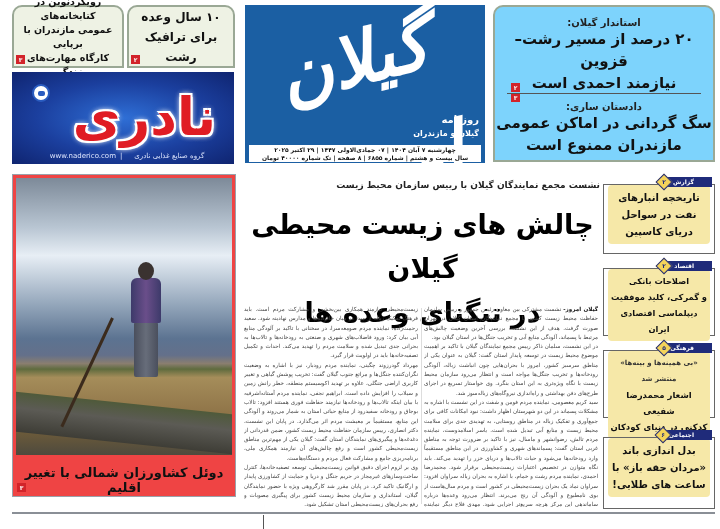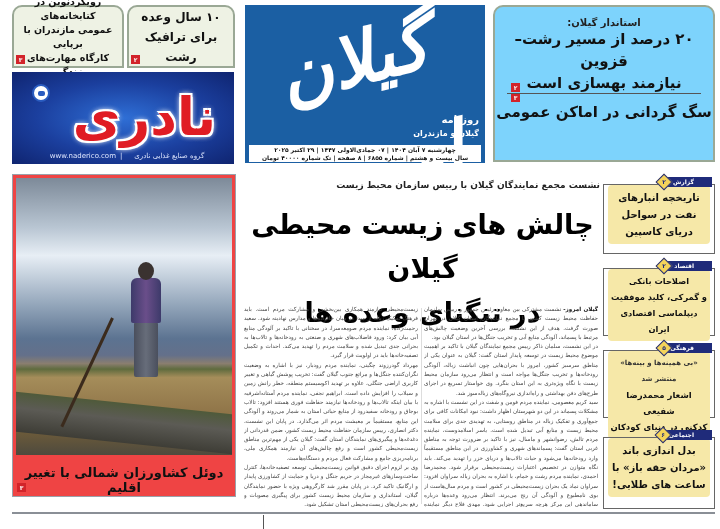--- a/index.html
+++ b/index.html
@@ -186,27 +186,29 @@
   <div class="mast-info">
     <div>چهارشنبه ۷ آبان ۱۴۰۴ | ۰۷ جمادی‌الاولی ۱۴۴۷ | ۲۹ اکتبر ۲۰۲۵</div>
     <div>سال بیست و هشتم | شماره ۶۸۵۵ | ۸ صفحه | تک شماره ۴۰۰۰۰ تومان</div>
   </div>
 </div>
 
 <div class="top-right">
   <div style="position:absolute; left:0; right:0; top:10px;">
     <div class="tr-kicker">استاندار گیلان:</div>
     <div class="tr-head">۲۰ درصد از مسیر رشت–قزوین</div>
-    <div class="tr-head">نیازمند بهسازی است</div>
+    <div class="tr-head">نیازمند احمدی است</div>
   </div>
   <span class="pg-badge" style="left:16px; top:76px;">۲</span>
   <span class="pg-badge" style="left:16px; top:86px;">۳</span>
   <div class="tr-divider"></div>
   <div style="position:absolute; left:0; right:0; top:94px;">
+    <div class="tr-kicker">دادستان ساری:</div>
     <div class="tr-head">سگ گردانی در اماکن عمومی</div>
+    <div class="tr-head">مازندران ممنوع است</div>
   </div>
 </div>
 
 <div class="main-kicker">نشست مجمع نمایندگان گیلان با رییس سازمان محیط زیست</div>
 <div class="main-headline">
   <div>چالش های زیست محیطی گیلان</div>
   <div>در تنگنای وعده ها</div>
 </div>
 
 <div class="body-col" style="left:424px; height:202px;">

